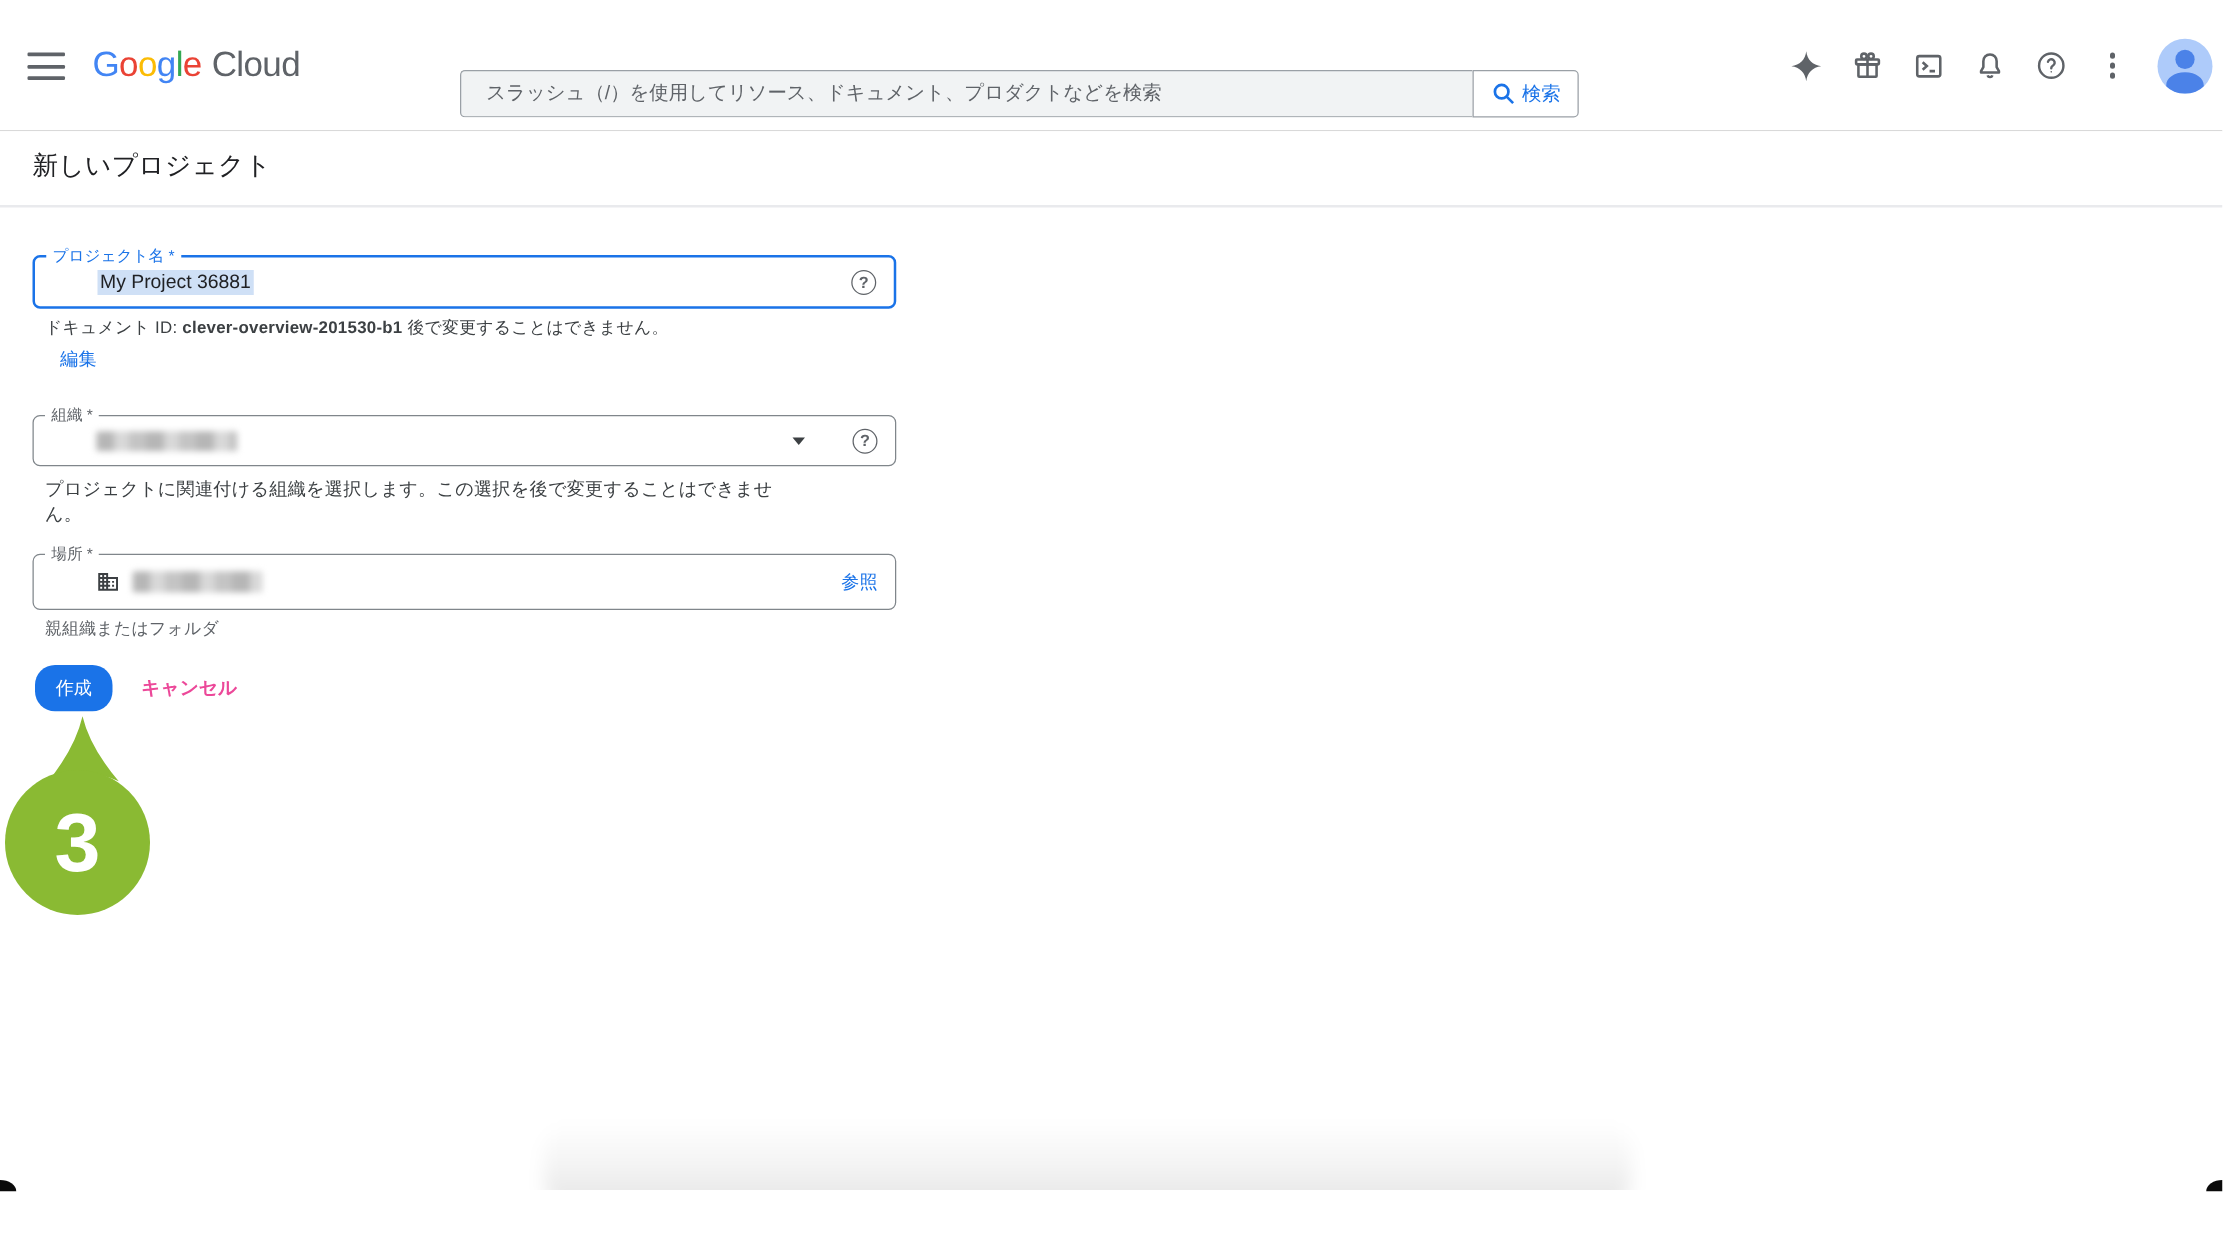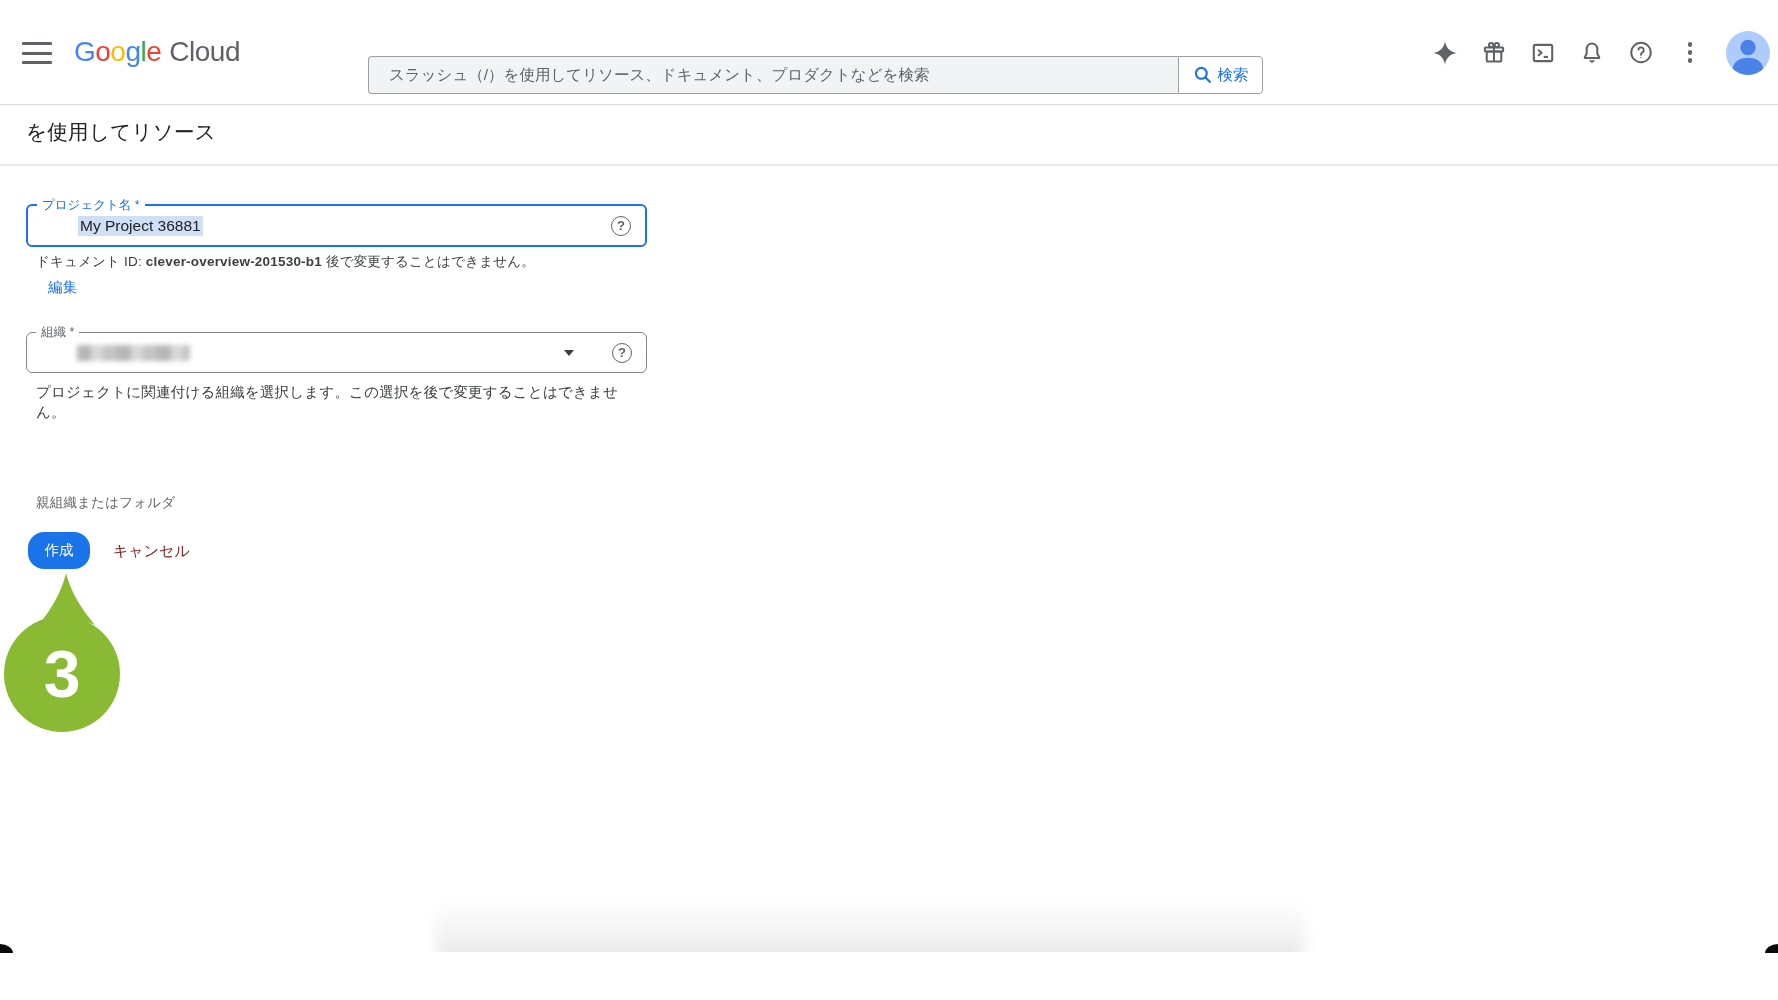--- a/index.html
+++ b/index.html
@@ -35,21 +35,21 @@
   .avatar { width:44px; height:44px; border-radius:50%; background:#aecbfa; overflow:hidden;
             display:flex; align-items:flex-end; justify-content:center; cursor:pointer; }
 
   
   .titlebar { position:absolute; top:105px; left:0; width:1778px; height:61px;
               background:#fff; border-bottom:2px solid #e9eaed; }
   .page-title { position:absolute; left:26px; top:13px; font-size:20.5px; color:#202124;
                 letter-spacing:0.3px; }
 
   
-  .field { position:absolute; left:26px; width:621px; background:#fff;
+  .field { position:absolute; left:26px; width:691px; background:#fff;
            border:1px solid #80868b; border-radius:6px; }
   .field.focused { border:2px solid #1a73e8; }
   .notch-label { position:absolute; top:-9px; left:9px; background:#fff; padding:0 5px;
                  font-size:12.5px; color:#5f6368; white-space:nowrap; }
   .field.focused .notch-label { color:#1a73e8; }
   .field-inner { display:flex; align-items:center; height:100%; padding:0 14px; gap:10px;margin-left:36px; }
   .fvalue { font-size:15.5px; color:#202124; }
   .sel { background:#cfe0f6; padding:1px 2px; }
   .spacer { flex:1; }
   .qcircle { width:20px; height:20px; border:1.7px solid #5f6368; border-radius:50%;
@@ -62,21 +62,21 @@
       repeating-linear-gradient(90deg,#b6b6b6 0 14px,#d8d8d8 14px 26px,#c4c4c4 26px 40px),
       #cccccc; }
   .helper { position:absolute; font-size:13.5px; color:#3c4043; letter-spacing:0.2px; }
   .helper b { font-weight:700; color:#3c4043; }
   .link { color:#1a73e8; font-weight:500; cursor:pointer; text-decoration:none; }
 
   .create-btn { position:absolute; left:28px; top:532px; width:62px; height:37px;
                 background:#1a73e8; color:#fff; border:none; border-radius:16px;
                 font-size:14.5px; font-family:"Liberation Sans",sans-serif; cursor:pointer; }
   .cancel-btn { position:absolute; left:113px; top:532px; height:37px; line-height:37px;
-                color:#7f1d1d; font-size:15px; font-weight:400; cursor:pointer; }
+                color:#ec4899; font-size:15px; font-weight:700; cursor:pointer; }
 
   
   .balloon { position:absolute; left:3px; top:571px; width:120px; height:168px; z-index:5; }
 
   
   .bottom-shadow-wrap { position:absolute; left:420px; top:890px; width:900px; height:62px;
                         overflow:hidden; pointer-events:none; }
   .bottom-shadow { position:absolute; left:15px; top:8px; width:870px; height:70px;
                    background:linear-gradient(to bottom, rgba(0,0,0,0) 0%, rgba(0,0,0,0.05) 55%, rgba(0,0,0,0.11) 100%);
                    border-radius:24px; filter:blur(7px); }
@@ -156,21 +156,21 @@
       <div class="avatar">
         <svg width="44" height="44" viewBox="0 0 24 24" fill="#4b82e8">
           <circle cx="12" cy="9" r="4.2"></circle>
           <path d="M12 14.6c-4.8 0-8.2 2.6-8.2 5.8V24h16.4v-3.6c0-3.2-3.4-5.8-8.2-5.8z"></path>
         </svg>
       </div>
     </div>
   </div>
 
   <div class="titlebar">
-    <div class="page-title">を使用してリソース</div>
+    <div class="page-title">新しいプロジェクト</div>
   </div>
 
   <div class="field focused" style="top:204px; height:43px;">
     <span class="notch-label">プロジェクト名 *</span>
     <div class="field-inner">
       <span class="fvalue sel">My Project 36881</span>
       <span class="spacer"></span>
       <span class="qcircle">?</span>
     </div>
   </div>
@@ -183,20 +183,31 @@
     <span class="notch-label">組織 *</span>
     <div class="field-inner">
       <span class="redacted" style="width:113px;"></span>
       <span class="spacer"></span>
       <span class="caret"></span>
       <span class="qcircle">?</span>
     </div>
   </div>
   <div class="helper" style="left:36px; top:383px; width:588px; font-size:14.5px; line-height:1.35;">プロジェクトに関連付ける組織を選択します。この選択を後で変更することはできません。</div>
 
+  <div class="field" style="top:443px; height:45px;">
+    <span class="notch-label">場所 *</span>
+    <div class="field-inner">
+      <svg width="19" height="19" viewBox="0 0 24 24" fill="#3c4043" style="flex:none">
+        <path d="M12 7V3H2v18h20V7H12zM6 19H4v-2h2v2zm0-4H4v-2h2v2zm0-4H4V9h2v2zm0-4H4V5h2v2zm4 12H8v-2h2v2zm0-4H8v-2h2v2zm0-4H8V9h2v2zm0-4H8V5h2v2zm10 12h-8v-2h2v-2h-2v-2h2v-2h-2V9h8v10zm-2-8h-2v2h2v-2zm0 4h-2v2h2v-2z"></path>
+      </svg>
+      <span class="redacted" style="width:104px; height:17px;"></span>
+      <span class="spacer"></span>
+      <a class="link" style="font-size:14.5px;">参照</a>
+    </div>
+  </div>
   <div class="helper" style="left:36px; top:494px; color:#5f6368;">親組織またはフォルダ</div>
 
   <button class="create-btn">作成</button>
   <div class="cancel-btn">キャンセル</div>
 
   <svg class="balloon" viewBox="0 0 120 168">
     <path d="M63 2 Q57 28 34 56 Q47 48 63 47 Q79 48 92 54 Q69 27 63 2 Z" fill="#8aba33"></path>
     <circle cx="59" cy="103" r="58" fill="#8aba33"></circle>
     <text x="59" y="126" text-anchor="middle" font-size="66" font-weight="600" fill="#ffffff" font-family="Liberation Sans, sans-serif">3</text>
   </svg>

